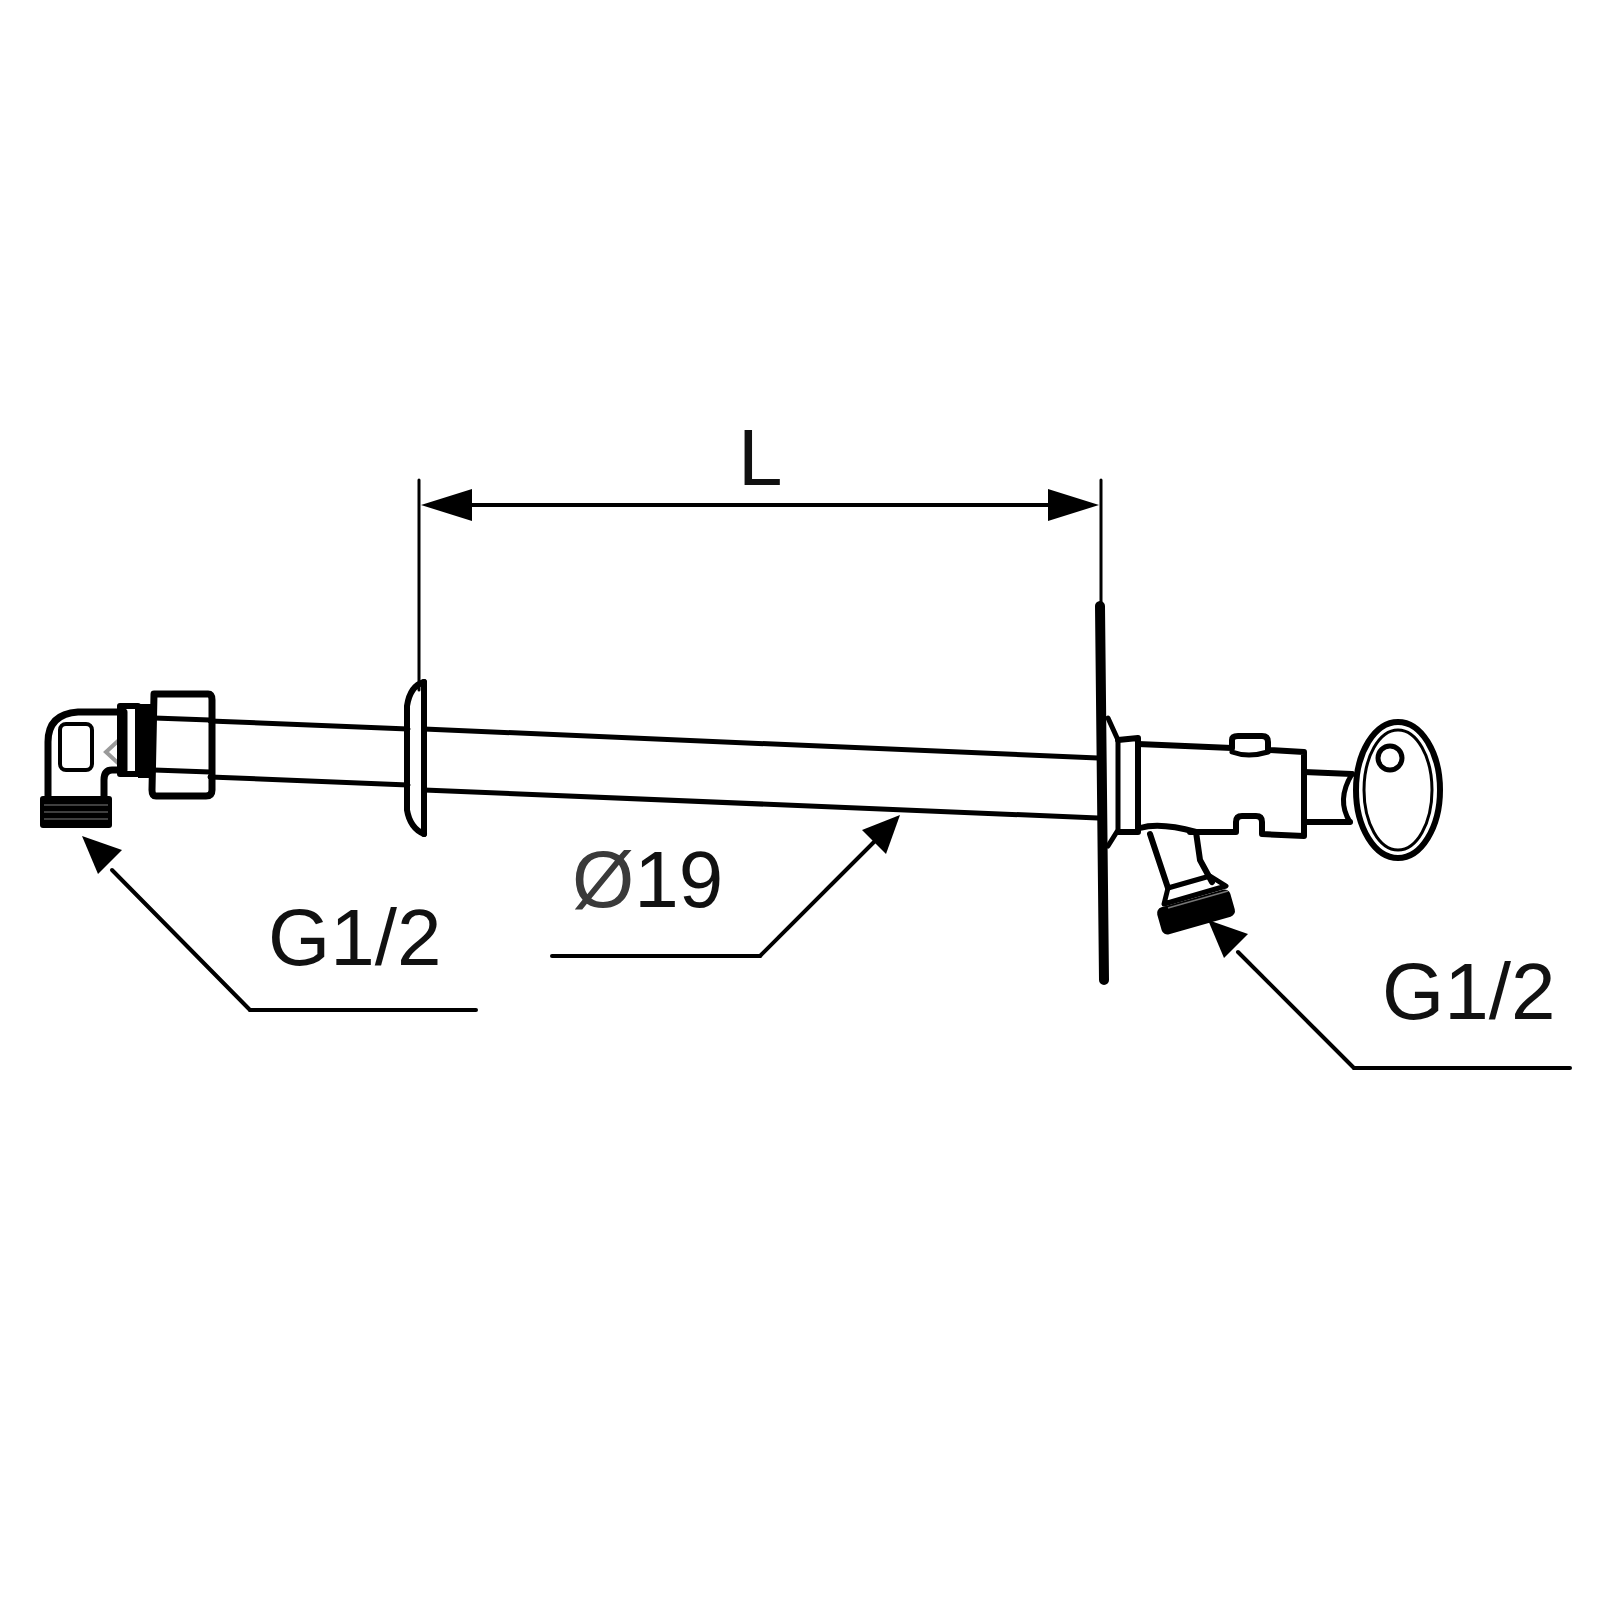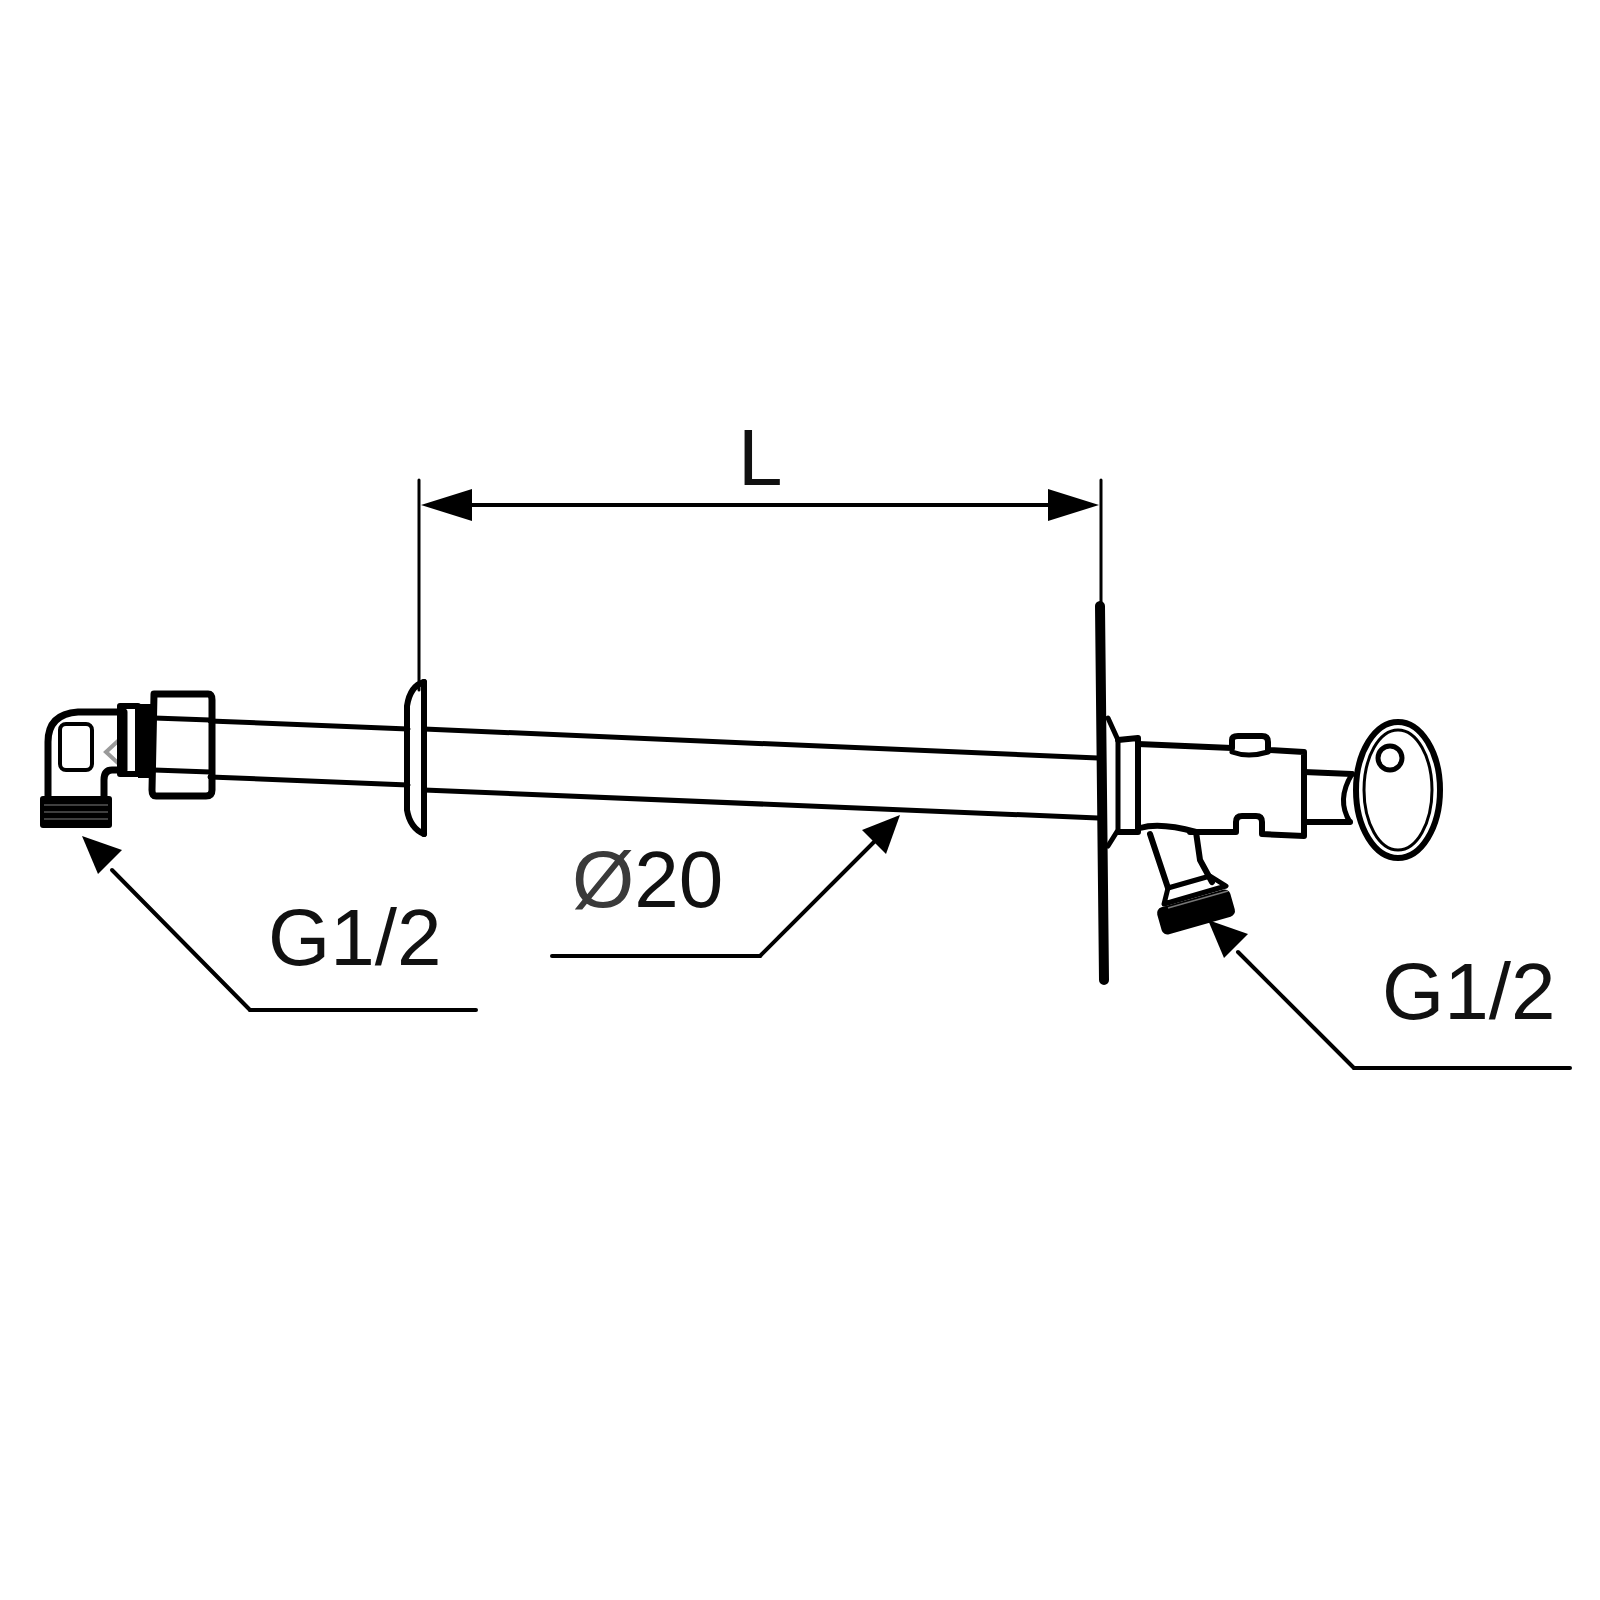--- a/index.html
+++ b/index.html
@@ -108,15 +108,15 @@
   </g>
 
   <g>
     <line class="k" x1="1354" y1="1068" x2="1570" y2="1068" stroke-width="4"></line>
     <line class="k" x1="1354" y1="1068" x2="1238" y2="952" stroke-width="4"></line>
     <path d="M1208,920 L1248,934 L1224,958 Z" fill="#000"></path>
   </g>
 </svg>
 
 <div id="lbl-length" class="lbl">L</div>
-<div id="lbl-diameter" class="lbl"><span class="dia-sym">Ø</span><span>20</span></div>
+<div id="lbl-diameter" class="lbl"><span class="dia-sym">Ø</span><span>19</span></div>
 <div id="lbl-thread-left" class="lbl">G1/2</div>
 <div id="lbl-thread-right" class="lbl">G1/2</div>
 
 </body></html>

